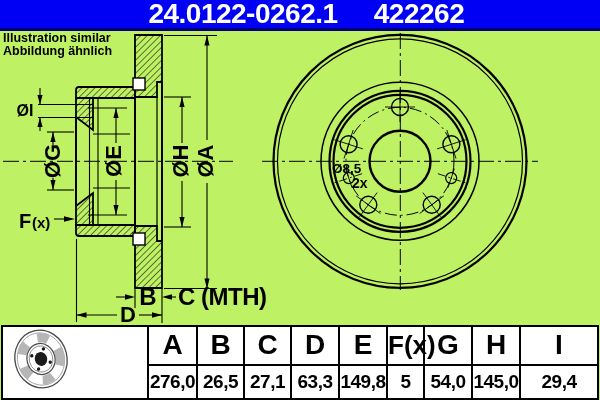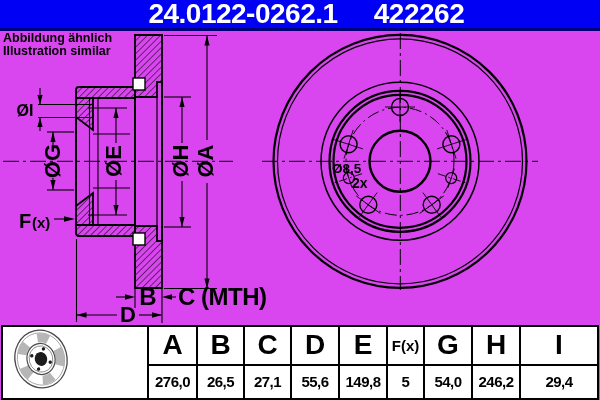--- a/index.html
+++ b/index.html
@@ -1,54 +1,54 @@
 <!DOCTYPE html>
 <html><head>
 <meta charset="utf-8">
 <style>
   html,body{margin:0;padding:0;background:#888;}
-  .stage{position:relative;width:600px;height:400px;background:#d946ef;overflow:hidden;
+  .stage{position:relative;width:600px;height:400px;background:#bef264;overflow:hidden;
          font-family:"Liberation Sans",sans-serif;}
   
   .banner{position:absolute;left:0;top:0;width:600px;height:28px;background:#0000f5;
           border-bottom:3px solid #000078;z-index:3;}
   .banner span{position:absolute;top:0;height:28px;line-height:27px;color:#fff;
                font-weight:bold;font-size:28px;letter-spacing:-0.5px;text-align:center;}
   .banner .pn{left:138px;width:210px;}
   .banner .ref{left:370px;width:98px;text-align:center;}
   
   .note{position:absolute;left:3px;top:32px;z-index:2;font-weight:bold;font-size:12.5px;
         line-height:13px;color:#000;}
   
   svg.drawing{position:absolute;left:0;top:0;z-index:1;}
   svg text{font-family:"Liberation Sans",sans-serif;font-weight:bold;fill:#000;}
   
   .dims{position:absolute;left:1px;top:325px;width:597px;z-index:3;border-collapse:collapse;
         background:#fff;table-layout:fixed;}
   .dims td{border:2px solid #000;text-align:center;vertical-align:middle;padding:0;
            font-weight:bold;color:#000;}
   .dims .hdr td{height:35px;font-size:28px;}
-  .dims .val td{height:31px;font-size:15px;letter-spacing:-0.5px;}
-  .dims td.fx{font-size:15px;}
+  .dims .val td{height:31px;font-size:19px;letter-spacing:-0.5px;}
+  .dims td.fx{font-size:26px;}
   .dims td.img{border:2.5px solid #000;}
   .dims{border:1px solid #000;}
 </style>
 </head>
 <body>
 
 <div class="stage">
 
   <div class="banner">
     <span class="pn">24.0122-0262.1</span>
     <span class="ref">422262</span>
   </div>
 
   <div class="note">
+    <div>Illustration similar</div>
     <div>Abbildung ähnlich</div>
-    <div>Illustration similar</div>
   </div>
 
   <svg class="drawing" width="600" height="400" viewBox="0 0 600 400">
     <defs>
       <pattern id="hp" patternUnits="userSpaceOnUse" width="4.6" height="4.6" patternTransform="rotate(45)">
         <line x1="0" y1="0" x2="0" y2="4.6" stroke="#000" stroke-width="1.05"></line>
       </pattern>
     </defs>
 
     <g>
@@ -243,22 +243,22 @@
       <td>E</td>
       <td class="fx">F(x)</td>
       <td>G</td>
       <td>H</td>
       <td>I</td>
     </tr>
     <tr class="val">
       <td>276,0</td>
       <td>26,5</td>
       <td>27,1</td>
-      <td>55,6</td>
+      <td>63,3</td>
       <td>149,8</td>
       <td>5</td>
       <td>54,0</td>
-      <td>246,2</td>
+      <td>145,0</td>
       <td>29,4</td>
     </tr>
   </tbody>
     </table>
 </div>
 
 </body></html>

